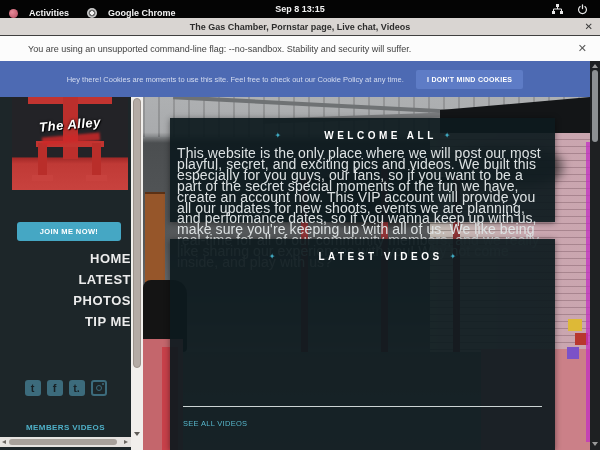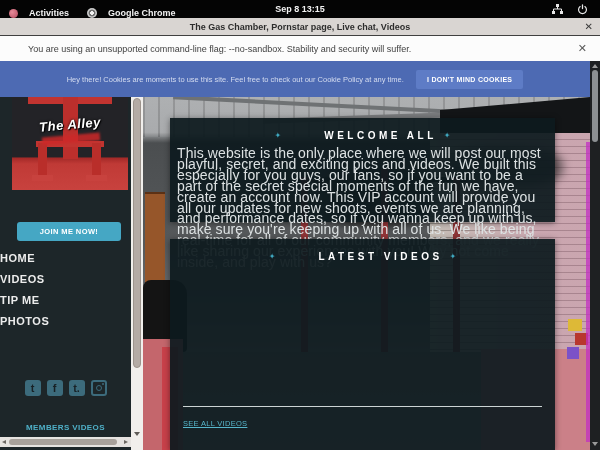--- a/index.html
+++ b/index.html
@@ -55,21 +55,21 @@
   .lg-footR{position:absolute;left:74px;top:78px;width:21px;height:6px;background:#c8423e;}
   .lg-text{position:absolute;left:0;top:20px;width:100%;text-align:center;color:#fff;
     font-size:13px;font-weight:bold;font-style:italic;transform:rotate(-5deg);
     text-shadow:1px 1px 1px #000,0 0 3px #000;letter-spacing:.5px;}
   .lg-scribble{position:absolute;left:30px;top:38px;width:58px;height:8px;background:rgba(205,40,40,.85);
     filter:blur(1px);transform:rotate(-5deg);}
   .join-btn{position:absolute;left:17px;top:125px;width:104px;height:19px;background:#45a7c4;
     border:none;border-radius:3px;color:#fff;font-family:"Liberation Sans",sans-serif;
     font-size:7.5px;font-weight:bold;letter-spacing:.4px;cursor:pointer;}
   .menu{position:absolute;left:0;top:151px;width:131px;}
-  .mi{height:21px;line-height:21px;text-align:left;color:#ececec;font-size:11px;
+  .mi{height:21px;line-height:21px;text-align:right;color:#ececec;font-size:13px;
     font-weight:bold;letter-spacing:.5px;cursor:pointer;}
   .social{position:absolute;left:0;top:283px;width:131px;display:flex;justify-content:center;gap:6px;}
   .sic{width:16px;height:16px;border-radius:3px;background:#3c6b7c;color:#182125;
     font-size:11px;font-weight:bold;text-align:center;line-height:16px;cursor:pointer;display:block;}
   .sic-ig{background:transparent;border:2px solid #3c6b7c;position:relative;}
   .ig-lens{position:absolute;left:3px;top:3px;width:6px;height:6px;border:1.5px solid #3c6b7c;border-radius:50%;}
   .ig-dot{position:absolute;right:1px;top:1px;width:2px;height:2px;background:#3c6b7c;border-radius:50%;}
   .members{position:absolute;left:0;top:326px;width:131px;text-align:center;color:#4fb0c8;
     font-size:8px;font-weight:bold;letter-spacing:.4px;cursor:pointer;}
 
@@ -122,21 +122,21 @@
   .panel{position:absolute;left:27px;width:385px;background:rgba(13,26,30,.93);
     box-shadow:0 1px 6px rgba(0,0,0,.45);}
   .panel-welcome{top:21px;height:104px;}
   .panel-latest{top:142px;height:211px;}
   .h-row{display:flex;align-items:center;justify-content:center;gap:7px;margin-top:12px;}
   .h-text{color:#fff;font-size:10px;font-weight:bold;letter-spacing:3.5px;margin-left:36px;}
   .dia{color:#3fa8c0;font-size:8px;}
   .para{margin:7px 9px 0 7px;color:#dde2e3;font-size:14px;line-height:10.9px;letter-spacing:.1px;}
   .lv-hr{position:absolute;left:13px;right:13px;top:167px;border:none;border-top:1px solid #ccd4d4;margin:0;}
   .see-all{position:absolute;left:13px;top:180px;color:#57b6cb;font-size:7.5px;
-    letter-spacing:.3px;text-decoration:underline;cursor:pointer;}
+    letter-spacing:.3px;cursor:pointer;}
 
   
   .bscroll{position:absolute;right:0;top:61px;width:10px;height:389px;background:#1e2022;}
   .bs-up{position:absolute;left:2px;top:3px;width:0;height:0;cursor:pointer;
     border-left:3px solid transparent;border-right:3px solid transparent;border-bottom:4px solid #9a9a9a;}
   .bs-thumb{position:absolute;left:2px;top:9px;width:6px;height:72px;background:#8d9093;border-radius:3px;cursor:grab;}
   .bs-down{position:absolute;left:2px;bottom:4px;width:0;height:0;cursor:pointer;
     border-left:3px solid transparent;border-right:3px solid transparent;border-top:4px solid #9a9a9a;}
 </style>
 </head>
@@ -199,23 +199,23 @@
         <div class="lg-legL"></div>
         <div class="lg-legR"></div>
         <div class="lg-footL"></div>
         <div class="lg-footR"></div>
         <div class="lg-scribble"></div>
         <div class="lg-text">The Alley</div>
       </div>
       <button class="join-btn">JOIN ME NOW!</button>
       <div class="menu">
         <div class="mi">HOME</div>
-        <div class="mi">VIDEOS</div>
+        <div class="mi">LATEST</div>
+        <div class="mi">PHOTOS</div>
         <div class="mi">TIP ME</div>
-        <div class="mi">PHOTOS</div>
       </div>
       <div class="social">
         <span class="sic">t</span>
         <span class="sic">f</span>
         <span class="sic">t.</span>
         <span class="sic sic-ig">
           <span class="ig-lens"></span>
           <span class="ig-dot"></span>
         </span>
       </div>

